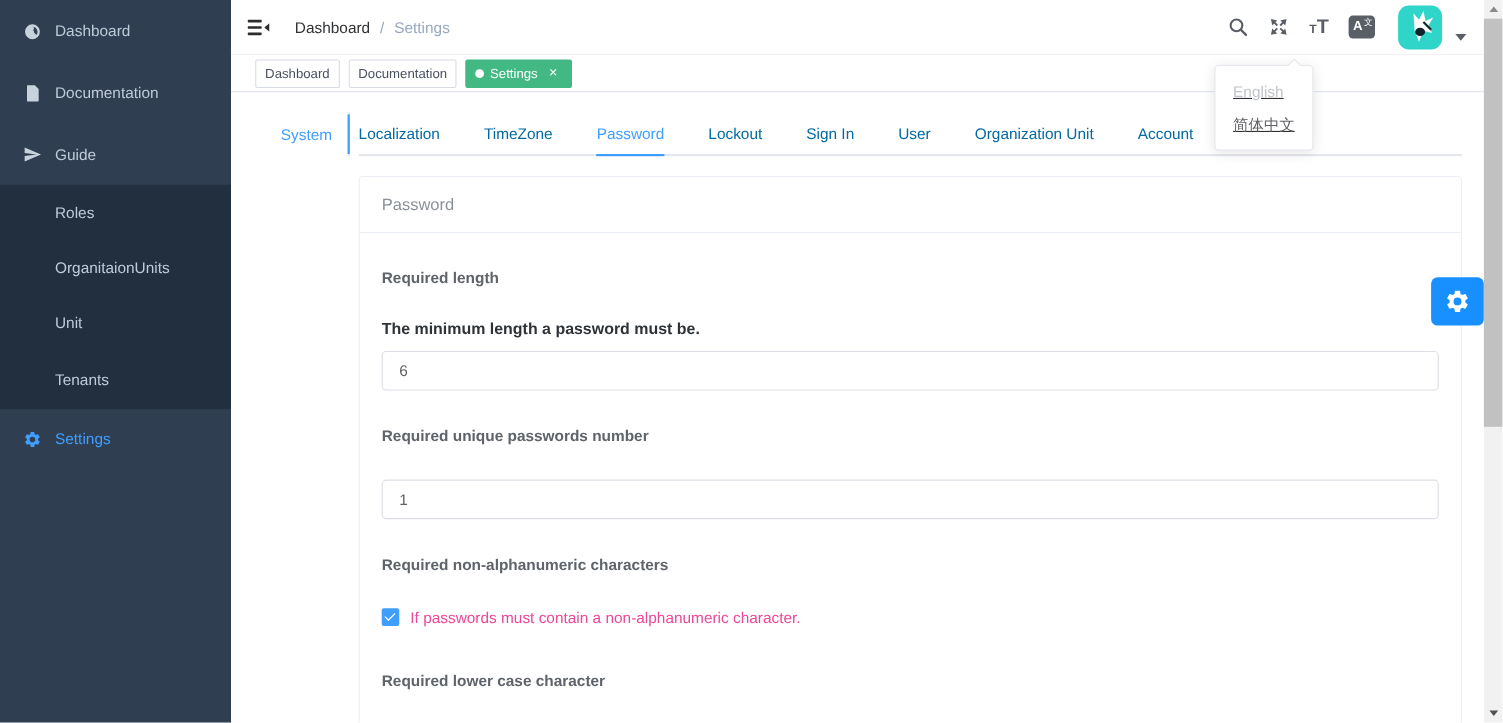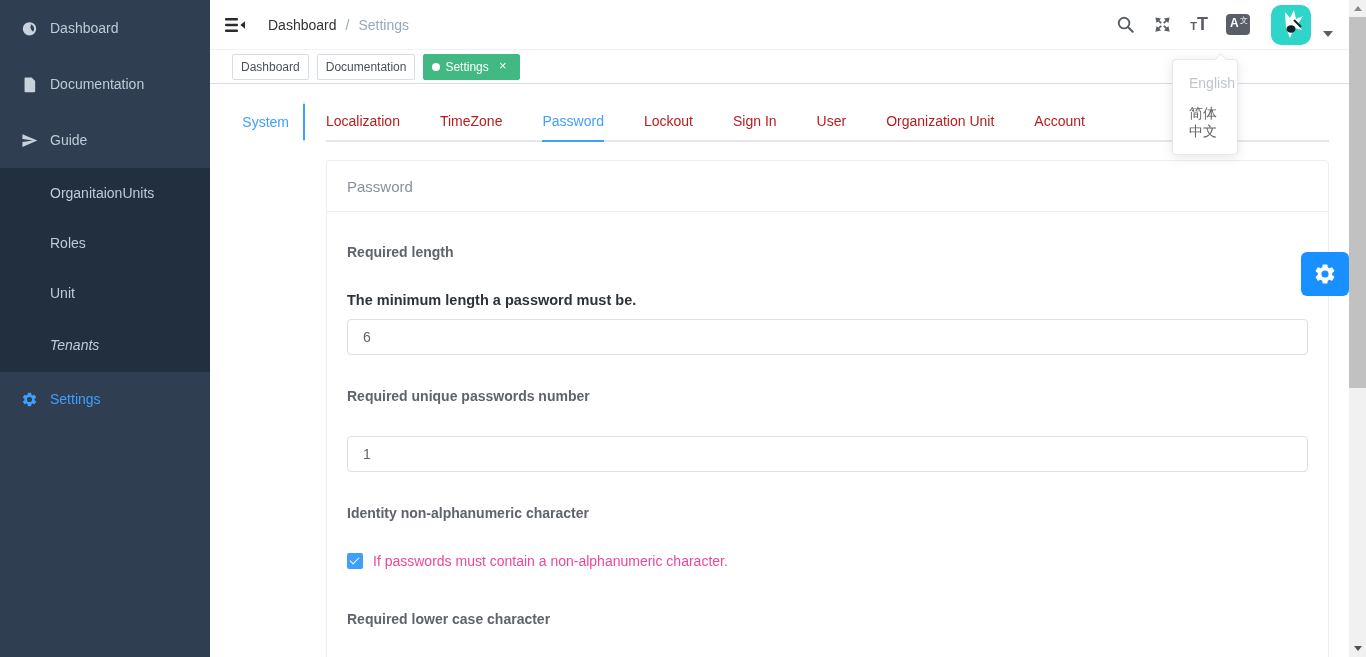--- a/index.html
+++ b/index.html
@@ -6,21 +6,21 @@
   html,body { width:1366px; height:657px; overflow:hidden; }
   body { font-family:"Liberation Sans", sans-serif; background:#fff; position:relative; font-size:14px; color:#303133; }
 
   
   .sidebar { position:absolute; left:0; top:0; width:210px; height:657px; background:#2f3e50; z-index:10; }
   .s-item { height:56px; display:flex; align-items:center; padding-left:20px; color:#bfcbd9; cursor:pointer; }
   .s-item .s-icon { width:18px; height:18px; margin-right:12px; flex:none; display:flex; align-items:center; justify-content:center; }
   .s-item .s-icon svg { width:17px; height:17px; fill:#c8d2dc; }
   .s-sub { height:50px; display:flex; align-items:center; padding-left:50px; background:#222f3e; color:#bfcbd9; cursor:pointer; }
   .s-item.tenant { height:54px; background:#3a4b60; }
-  .s-sub.h54 { height:54px;font-style:italic; }
+  .s-sub.h54 { height:54px; }
   .s-item.settings { height:54px; color:#409eff; }
   .s-item.settings .s-icon svg { fill:#409eff; }
   .chev-up { width:7px; height:7px; border-left:1.6px solid #9aa5b1; border-top:1.6px solid #9aa5b1; transform:rotate(45deg); margin-left:6px; margin-top:4px; }
 
   
   .main { position:absolute; left:210px; top:0; right:17px; height:657px; background:#fff; }
 
   .header { height:50px; display:flex; align-items:center; border-bottom:1px solid rgba(0,0,0,0.05); background:#fff; position:relative; }
   .hamburger { padding:0 15px; height:100%; display:flex; align-items:center; cursor:pointer; }
   .hamburger svg { width:20px; height:20px; fill:#2c2c2c; }
@@ -43,46 +43,46 @@
   
   .tags-bar { height:34px; display:flex; align-items:center; padding-left:22px; border-bottom:1px solid #d8dce5; background:#fff; position:relative; }
   .tag { height:26px; display:flex; align-items:center; border:1px solid #d8dce5; background:#fff; color:#495060; padding:0 8px; font-size:12px; margin-right:8px; border-radius:2px; cursor:pointer; }
   .tag.active { background:#42b983; border-color:#42b983; color:#fff; }
   .tag-dot { width:8px; height:8px; border-radius:50%; background:#fff; margin-right:5px; }
   .tag-close { margin-left:6px; width:16px; height:16px; line-height:14px; text-align:center; border-radius:50%; font-size:13px; }
 
   
   .content { position:absolute; top:84px; left:0; right:0; bottom:0; background:#fff; }
 
-  .side-tabs { position:absolute; left:0; top:18px; width:95px; }
+  .side-tabs { position:absolute; left:0; top:18px; width:108px; }
   .side-tabs::after { content:''; position:absolute; right:0; top:0; bottom:0; width:2px; background:#e4e7ed; }
   .st-item { height:40px; line-height:40px; text-align:right; padding-right:16px; font-size:14px; color:#303133; cursor:pointer; position:relative; }
   .st-item.active { color:#409eff; }
   .st-item.active::after { content:''; position:absolute; right:0; top:2px; width:2px; height:36px; background:#409eff; z-index:1; }
 
   .nav-tabs { position:absolute; left:116px; right:20px; top:18px; height:40px; border-bottom:2px solid #e4e7ed; display:flex; }
-  .nt-item { line-height:38px; margin-right:40px; font-size:14px; color:#b91c1c; cursor:pointer; position:relative; white-space:nowrap; }
+  .nt-item { line-height:38px; margin-right:40px; font-size:14px; color:#0369a1; cursor:pointer; position:relative; white-space:nowrap; }
   .nt-item.active { color:#409eff; }
   .nt-item.active::after { content:''; position:absolute; left:0; right:0; bottom:-2px; height:2px; background:#409eff; }
 
   .panel { position:absolute; left:116px; right:20px; top:76px; height:900px; border:1px solid #ebeef5; border-radius:4px; background:#fff; }
   .panel-header { height:51px; line-height:51px; padding:0 20px; border-bottom:1px solid #ebeef5; color:#8a9099; font-size:15px; }
   .panel-body { padding:32px 20px 20px; }
   .form-group { margin-bottom:33px; }
   .form-group.cb { margin-bottom:42px; }
   .group-heading { font-size:14px; font-weight:700; color:#5f646b; margin-bottom:32px; }
   .field-label { font-size:14.5px; font-weight:700; color:#2e3338; margin-bottom:11px; }
   .text-input { width:100%; height:36px; border:1px solid #dcdfe6; border-radius:4px; padding:0 15px; font-size:14px; color:#606266; outline:none; font-family:"Liberation Sans", sans-serif; background:#fff; }
   .checkbox-row { display:flex; align-items:center; }
   .checkbox { width:16px; height:16px; background:#409eff; border-radius:2px; position:relative; margin-right:10px; cursor:pointer; flex:none; }
   .checkbox::after { content:''; position:absolute; left:5px; top:2px; width:4px; height:8px; border-right:1.8px solid #fff; border-bottom:1.8px solid #fff; transform:rotate(45deg); }
   .checkbox-label { color:#ec4899; font-size:14px; cursor:pointer; }
 
   
-  .lang-dropdown { position:absolute; left:1172px; top:59px; width:66px; background:#fff; border:1px solid #e4e7ed; border-radius:4px; box-shadow:0 2px 12px rgba(0,0,0,0.1); z-index:100; padding:8px 0; }
+  .lang-dropdown { position:absolute; left:1104px; top:59px; width:90px; background:#fff; border:1px solid #e4e7ed; border-radius:4px; box-shadow:0 2px 12px rgba(0,0,0,0.1); z-index:100; padding:8px 0;text-decoration:underline; }
   .lang-dropdown .arrow { position:absolute; top:-5px; right:12px; width:9px; height:9px; background:#fff; border-left:1px solid #e4e7ed; border-top:1px solid #e4e7ed; transform:rotate(45deg); }
   .lang-item { padding:6px 16px; font-size:14px; color:#606266; cursor:pointer; line-height:18px; }
   .lang-item.dimmed { color:#c0c4cc; }
 
   
   .gear-fab { position:absolute; right:17px; top:252px; width:48px; height:44px; background:#1890ff; border-radius:6px; display:flex; align-items:center; justify-content:center; cursor:pointer; z-index:60; }
   .gear-fab svg { width:24px; height:24px; fill:#fff; }
 
   
   .scrollbar { position:absolute; right:0; top:0; width:17px; height:657px; background:#f1f1f1; z-index:200; }
@@ -116,24 +116,24 @@
   </div>
   <div class="s-item">
     <span class="s-icon">
       <svg viewBox="0 0 24 24">
           <path d="M2 21l21-9L2 3v7l15 2L2 14v7z"></path>
         </svg>
     </span>
     <span>Guide</span>
   </div>
   <div class="s-sub">
+    <span>Roles</span>
+  </div>
+  <div class="s-sub">
     <span>OrganitaionUnits</span>
-  </div>
-  <div class="s-sub">
-    <span>Roles</span>
   </div>
   <div class="s-sub">
     <span>Unit</span>
   </div>
   <div class="s-sub h54">
     <span>Tenants</span>
   </div>
   <div class="s-item settings">
     <span class="s-icon">
       <svg viewBox="0 0 24 24">
@@ -240,21 +240,21 @@
           <div class="field-label">The minimum length a password must be.</div>
           <input class="text-input" type="text" value="6" style="">
         </div>
 
         <div class="form-group">
           <div class="group-heading">Required unique passwords number</div>
           <input class="text-input" type="text" value="1" style="">
         </div>
 
         <div class="form-group cb">
-          <div class="group-heading">Identity non-alphanumeric character</div>
+          <div class="group-heading">Required non-alphanumeric characters</div>
           <div class="checkbox-row">
             <span class="checkbox"></span>
             <span class="checkbox-label">If passwords must contain a non-alphanumeric character.</span>
           </div>
         </div>
 
         <div class="form-group">
           <div class="group-heading">Required lower case character</div>
         </div>
 

